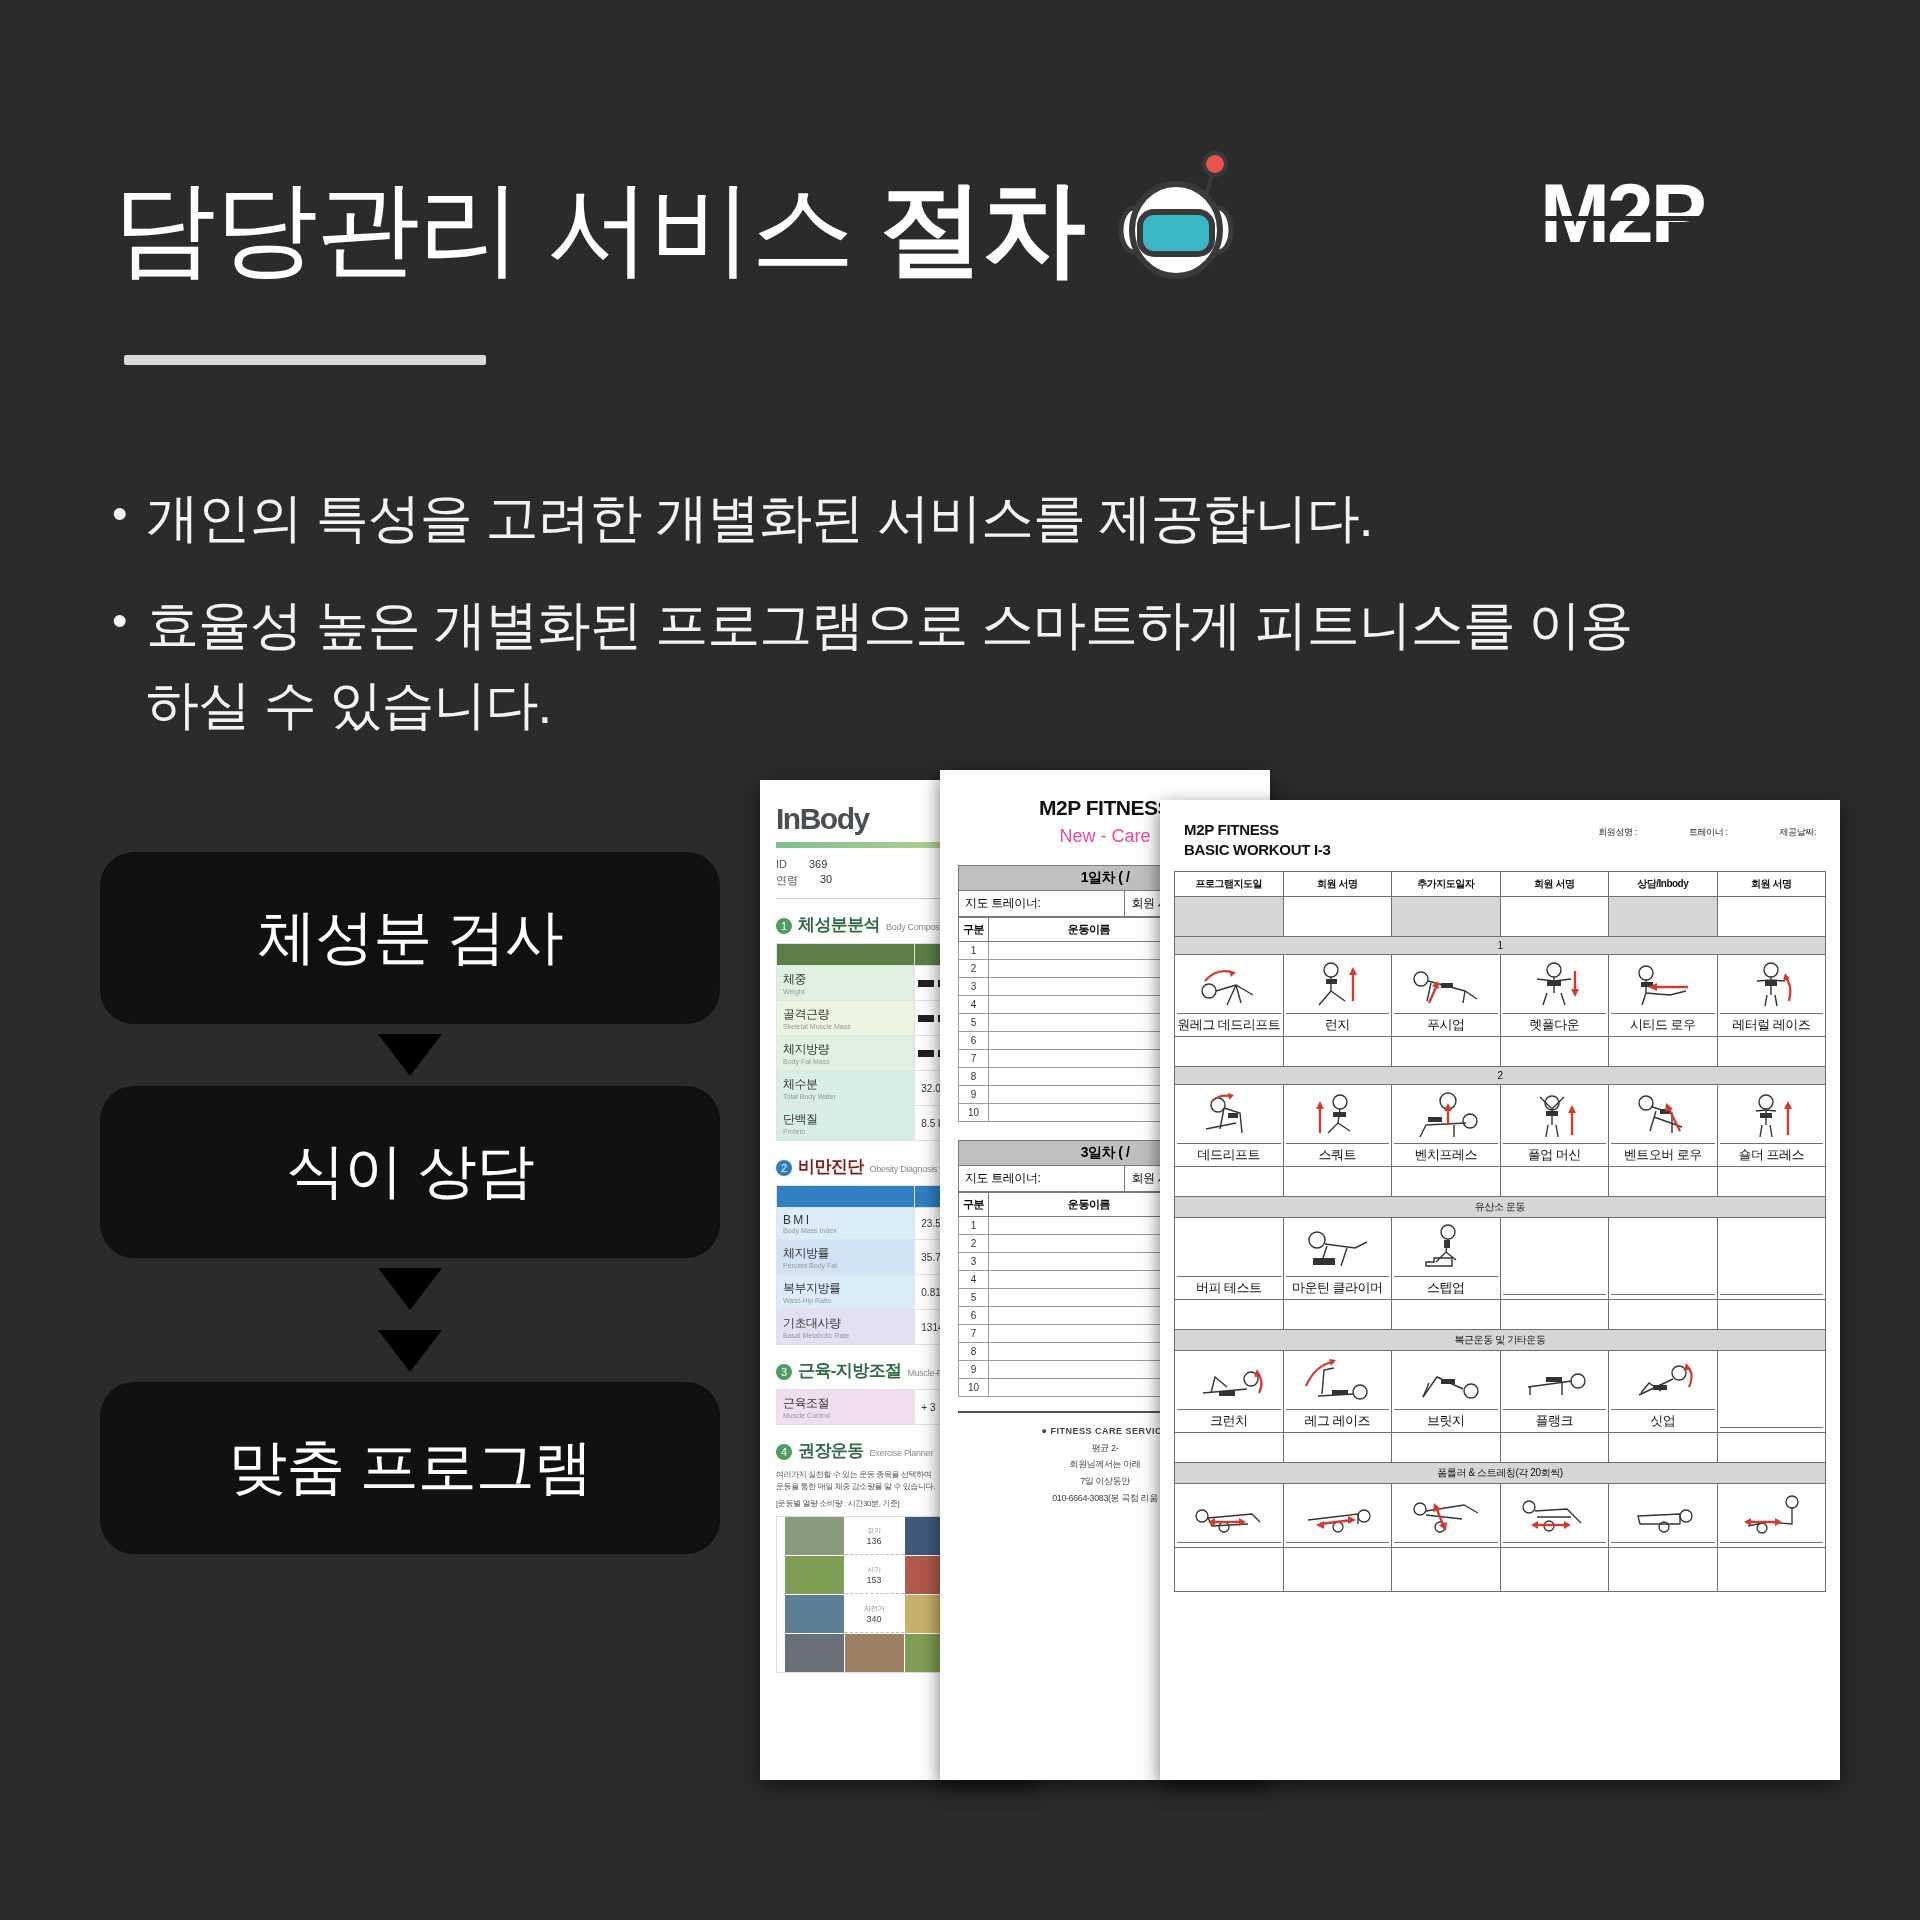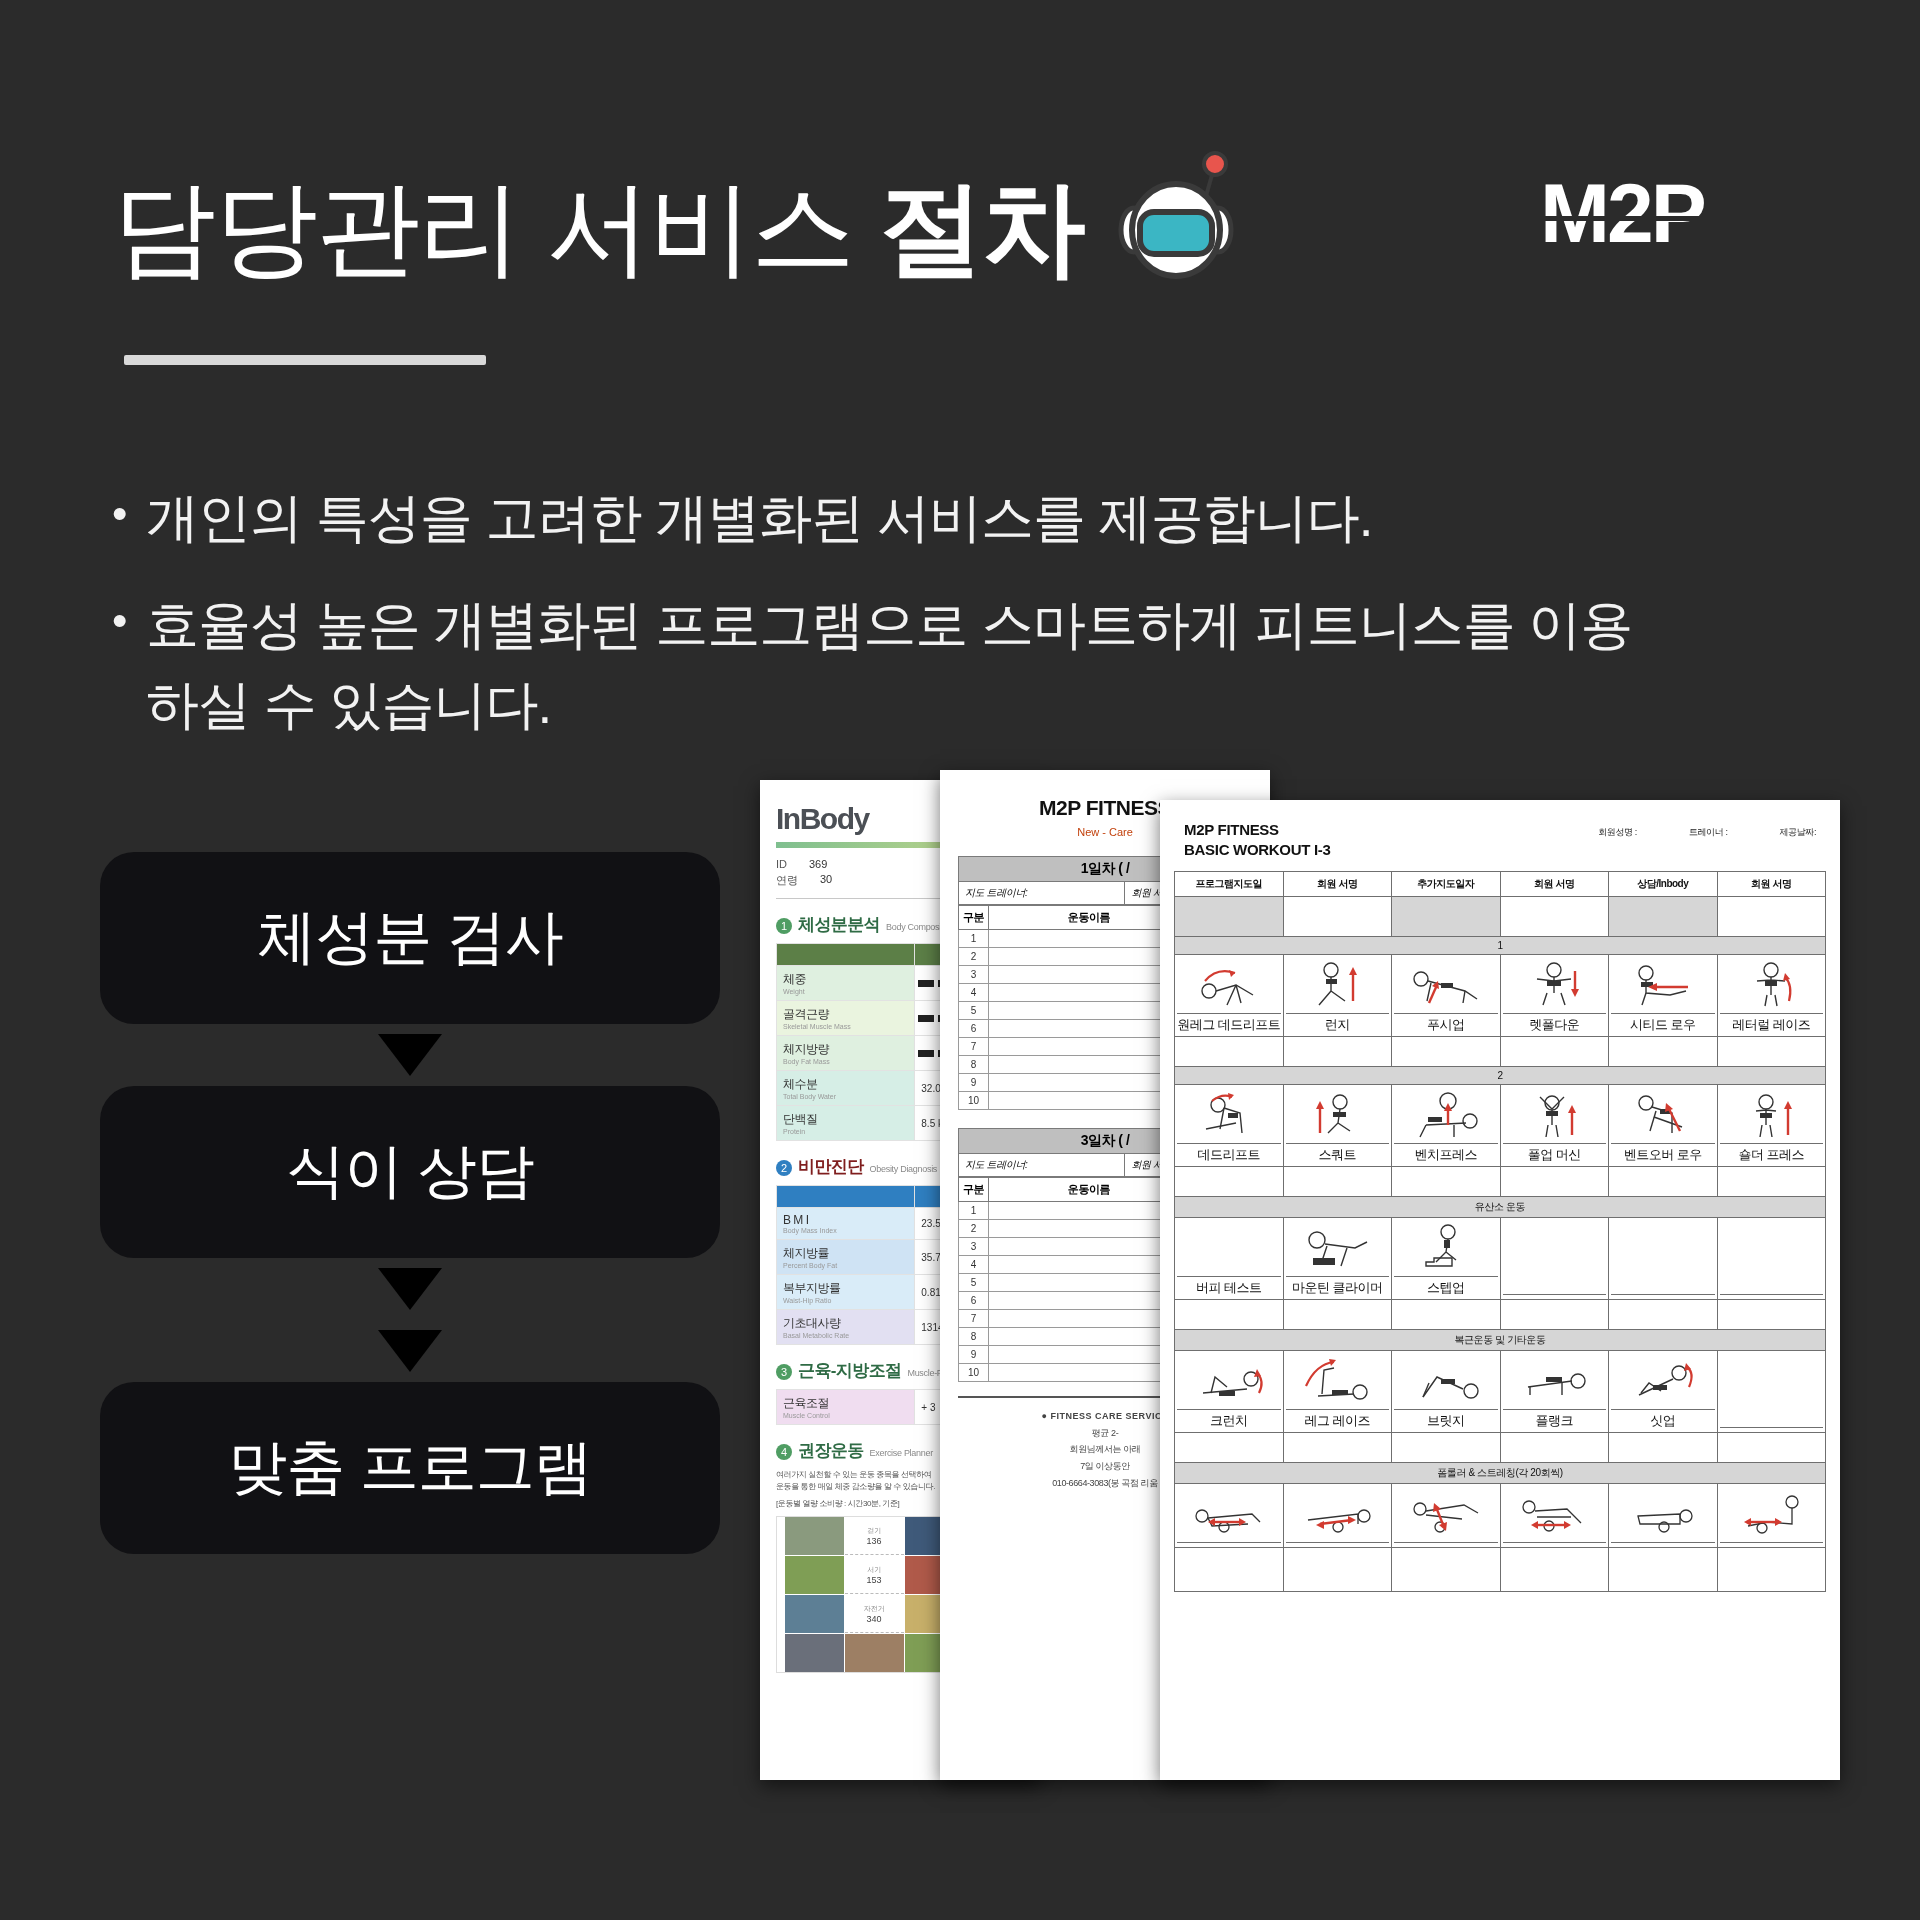--- a/index.html
+++ b/index.html
@@ -82,24 +82,24 @@
   .photo-cell.c4 { background: #b05a4a; } .photo-cell.c5 { background: #5d7f95; }
   .photo-cell.c6 { background: #c8b06a; } .photo-cell.c7 { background: #6a6f7a; }
   .photo-cell.c8 { background: #9d7f64; }
   .num-cell { height: 38px; background: #fff; border-bottom: 1px dashed #bbb; font-size: 9px; color: #444;
               display: flex; flex-direction: column; align-items: center; justify-content: center; }
   .num-cell .cap { font-size: 7px; color: #888; }
 
   
   .sheet-care { left: 200px; top: 0px; width: 330px; height: 1010px; padding: 26px 18px; overflow: hidden; }
   .care-title { font-size: 21px; font-weight: 700; color: #111; text-align: center; letter-spacing: -0.5px; }
-  .care-sub { font-size: 11px; color: #c2410c; text-align: center; margin-top: 6px; }
+  .care-sub { font-size: 18px; color: #ec4899; text-align: center; margin-top: 6px; }
   .day-band { margin-top: 18px; background: #bfbfbf; border: 1px solid #7a7a7a; font-size: 14px; font-weight: 700;
               text-align: center; padding: 3px 0; letter-spacing: -0.5px; }
-  .trainer-row { display: flex; border: 1px solid #7a7a7a; border-top: none; font-size: 10px; font-style: italic; }
+  .trainer-row { display: flex; border: 1px solid #7a7a7a; border-top: none; font-size: 12px; }
   .trainer-row div { padding: 4px 6px; letter-spacing: -0.4px; }
   .trainer-row .c1 { flex: 1.35; } .trainer-row .c2 { flex: 1; border-left: 1px solid #7a7a7a; }
   .care-table { width: 100%; border-collapse: collapse; font-size: 10px; }
   .care-table th { border: 1px solid #7a7a7a; background: #fff; font-size: 11px; padding: 4px 2px; letter-spacing: -0.4px; }
   .care-table td { border: 1px solid #9a9a9a; height: 18px; padding: 0 4px; font-size: 10px; color: #333; }
   .care-table td.idx { width: 22px; text-align: center; }
   .care-foot { margin-top: 14px; border-top: 2px solid #555; padding-top: 10px; text-align: center;
                font-size: 9px; color: #444; line-height: 1.85; letter-spacing: -0.4px; }
   .care-foot .ln1 { font-weight: 700; letter-spacing: 0.5px; }
 

